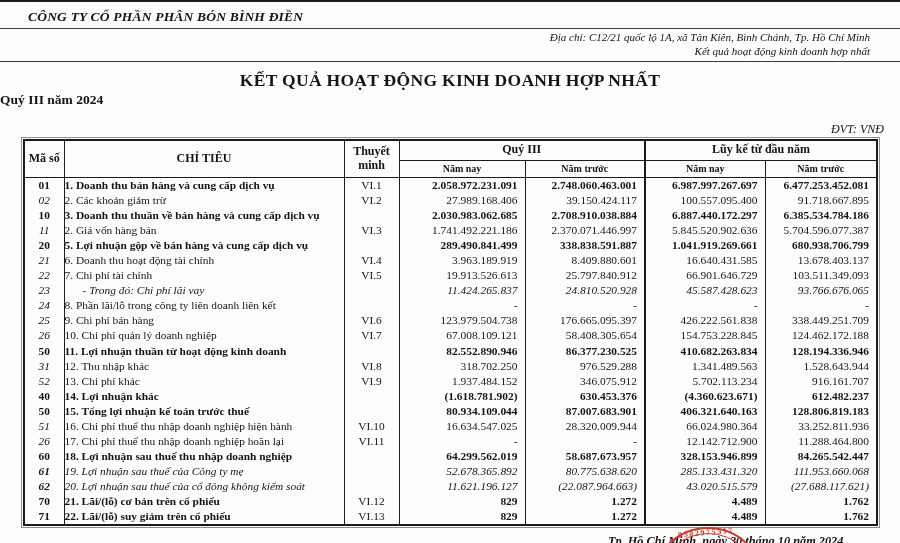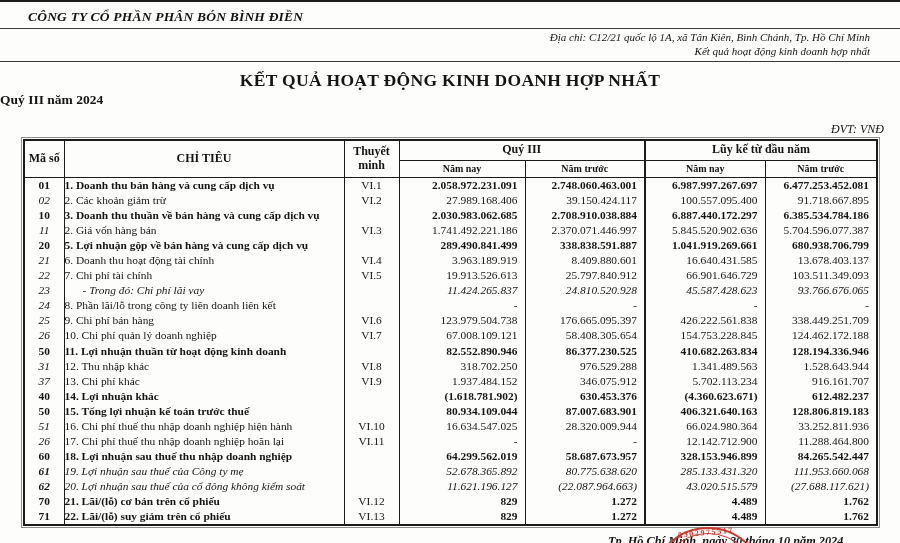--- a/index.html
+++ b/index.html
@@ -249,21 +249,21 @@
       <tr class="s-normal">
     <td class="cell-code cs-normal">31</td>
     <td class="cell-label">12.  Thu nhập khác</td>
     <td class="cell-note">VI.8</td>
     <td class="cell-num">318.702.250</td>
     <td class="cell-num">976.529.288</td>
     <td class="cell-num grp-sep">1.341.489.563</td>
     <td class="cell-num">1.528.643.944</td>
   </tr>
       <tr class="s-normal">
-    <td class="cell-code cs-normal">37</td>
+    <td class="cell-code cs-normal">52</td>
     <td class="cell-label">13.  Chi phí khác</td>
     <td class="cell-note">VI.9</td>
     <td class="cell-num">1.937.484.152</td>
     <td class="cell-num">346.075.912</td>
     <td class="cell-num grp-sep">5.702.113.234</td>
     <td class="cell-num">916.161.707</td>
   </tr>
       <tr class="s-bold">
     <td class="cell-code cs-bold">40</td>
     <td class="cell-label">14.  Lợi nhuận khác</td>

